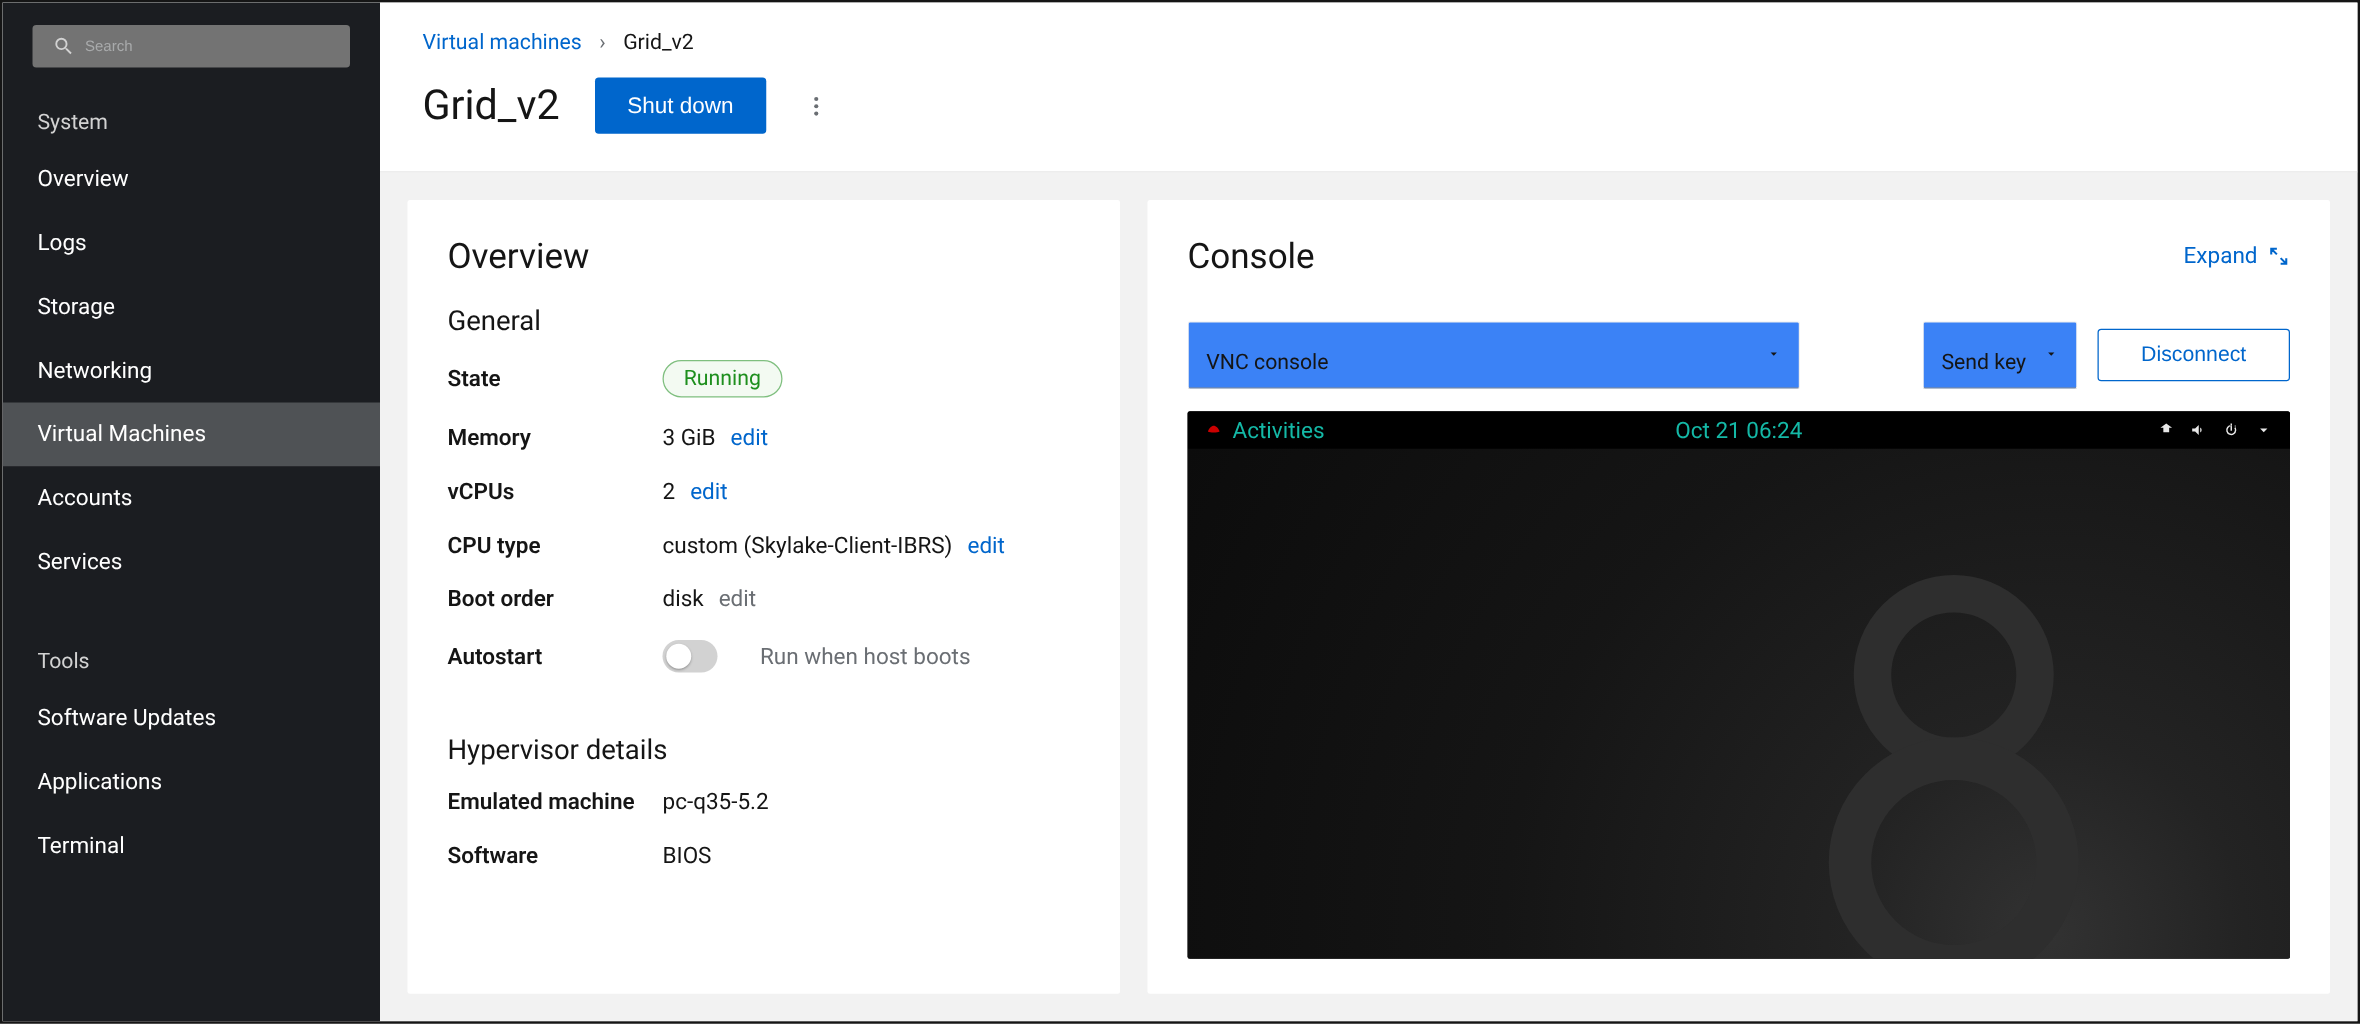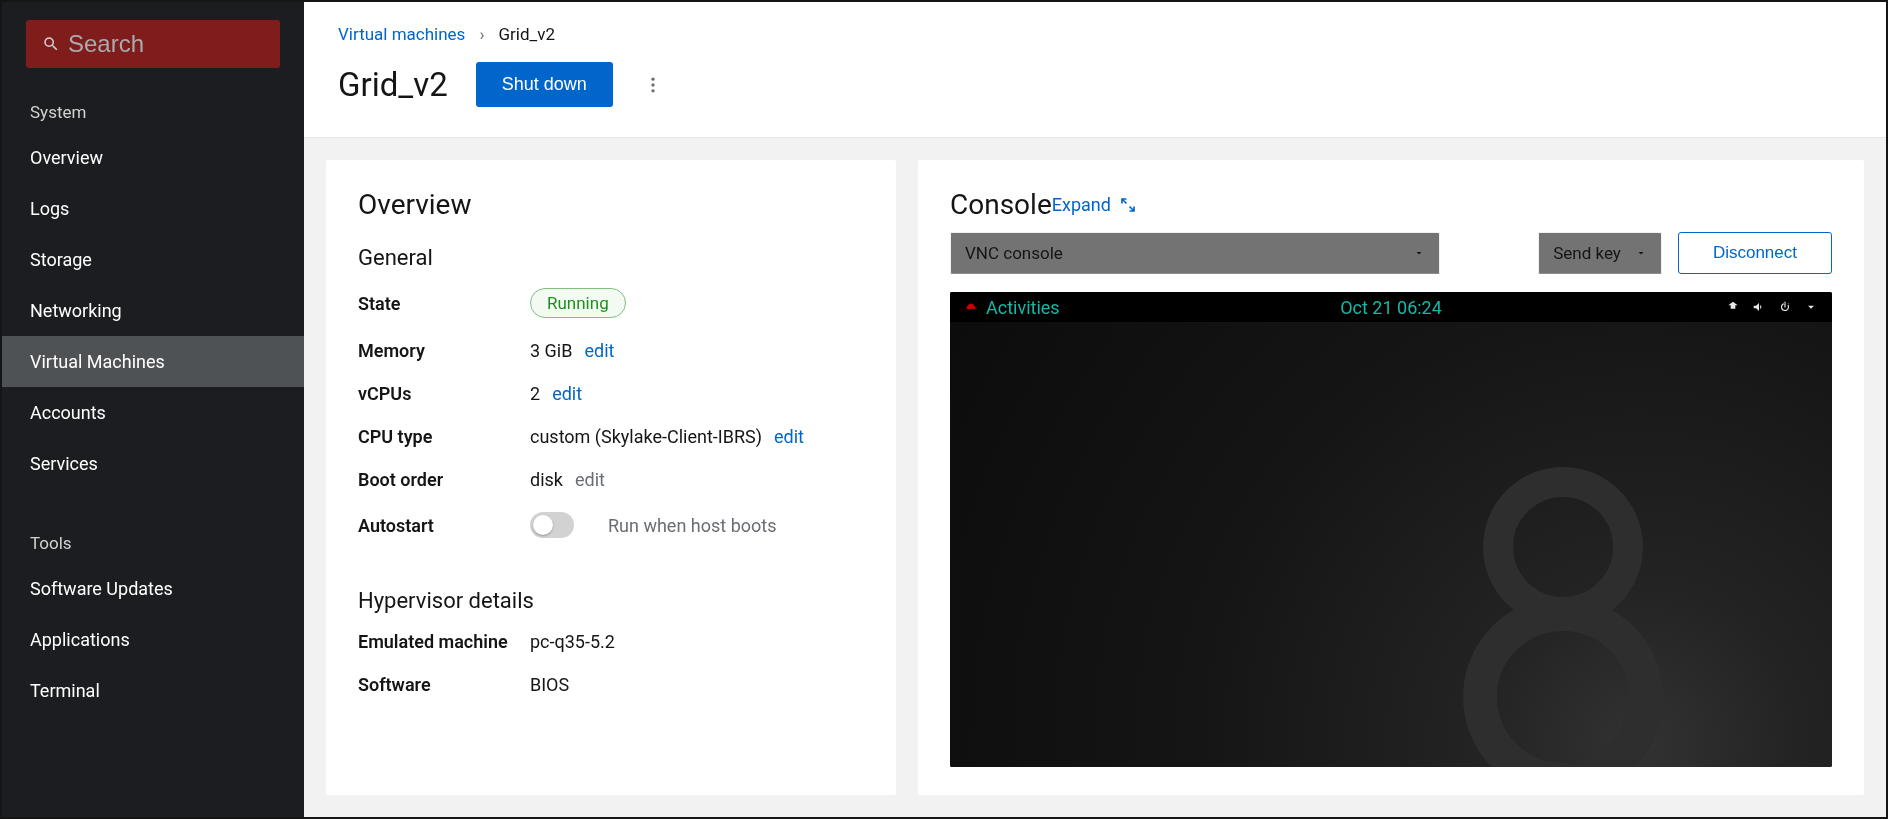--- a/index.html
+++ b/index.html
@@ -2,21 +2,21 @@
 <html><head>
 <meta charset="utf-8">
 <style>
 * { margin: 0; padding: 0; box-sizing: border-box; }
 body { font-family: -apple-system, BlinkMacSystemFont, "Segoe UI", Roboto, "Helvetica Neue", Arial, sans-serif; font-size: 16px; color: #151515; background: #fff; border: 2px solid #151515; width: 1888px; height: 819px; overflow: hidden; }
 .app { display: flex; height: 100%; }
 
 
 .sidebar { width: 302px; background: #1b1d21; color: #fff; display: flex; flex-direction: column; padding-top: 18px; }
 .search-wrap { margin: 0 24px 20px 24px; }
-.search { width: 100%; background: #7f1d1d; border: none; border-radius: 3px; padding: 10px 14px 10px 42px; color: #fff; font-size: 24px; outline: none; }
+.search { width: 100%; background: #737373; border: none; border-radius: 3px; padding: 10px 14px 10px 42px; color: #fff; font-size: 12px; outline: none; }
 .search::placeholder { color: #a9abac; }
 .search-wrap { position: relative; }
 .search-icon { position: absolute; left: 16px; top: 50%; transform: translateY(-50%); width: 18px; height: 18px; fill: #d2d2d2; }
 .nav-section-title { padding: 0 28px; color: #d2d2d2; font-size: 17px; margin-bottom: 10px; margin-top: 14px; }
 .nav-item { padding: 15px 28px; font-size: 18px; cursor: pointer; color: #fff; }
 .nav-item.active { background: #4f5255; }
 .nav-gap { height: 30px; }
 
 
 .main { flex: 1; display: flex; flex-direction: column; background: #f2f2f2; overflow: hidden; }
@@ -47,27 +47,27 @@
 .link { color: #0066cc; cursor: pointer; }
 .muted-link { color: #6a6e73; cursor: pointer; }
 
 .toggle { width: 44px; height: 26px; background: #d2d2d2; border-radius: 13px; position: relative; cursor: pointer; }
 .toggle .knob { width: 20px; height: 20px; background: #fff; border-radius: 50%; position: absolute; top: 3px; left: 3px; box-shadow: 0 1px 2px rgba(0,0,0,.3); }
 .toggle-label { margin-left: 22px; color: #6a6e73; font-size: 18px; }
 
 .section-gap { height: 24px; }
 
 
-.console-head { display: flex; justify-content: flex-start; align-items: center; margin-bottom: 11px; }
+.console-head { display: flex; justify-content: space-between; align-items: center; margin-bottom: 36px; }
 .console-head h2 { margin-bottom: 0; }
 .expand-link { color: #0066cc; cursor: pointer; font-size: 18px; display: flex; align-items: center; gap: 8px; }
 .expand-icon { width: 18px; height: 18px; }
 
 .console-controls { display: flex; gap: 16px; align-items: center; margin-bottom: 18px; }
-.select { border: 1px solid #f0f0f0; background: #737373; border-radius: 2px; padding: 10px 40px 10px 14px; font-size: 17px; position: relative; cursor: pointer; display: flex; align-items: center; border-bottom: 1px solid #8a8d90; }
+.select { border: 1px solid #f0f0f0; background: #3b82f6; border-radius: 2px; padding: 22px 40px 10px 14px; font-size: 17px; position: relative; cursor: pointer; display: flex; align-items: center; border-bottom: 1px solid #8a8d90; }
 .select .caret { position: absolute; right: 14px; top: 50%; transform: translateY(-50%); }
 .select.wide { width: 490px; }
 .spacer { flex: 1; }
 .btn-secondary { border: 1px solid #0066cc; color: #0066cc; background: #fff; border-radius: 3px; padding: 10px 34px; font-size: 17px; cursor: pointer; }
 
 
 .vnc { flex: 1; background: #000; border-radius: 2px; overflow: hidden; position: relative; min-height: 420px; }
 .vnc-topbar { height: 30px; background: #000; display: flex; align-items: center; color: #14b8a6; font-size: 18px; padding: 0 14px; position: relative; }
 .vnc-activities { display: flex; align-items: center; gap: 8px; }
 .vnc-activities .hat { width: 14px; height: 14px; }

